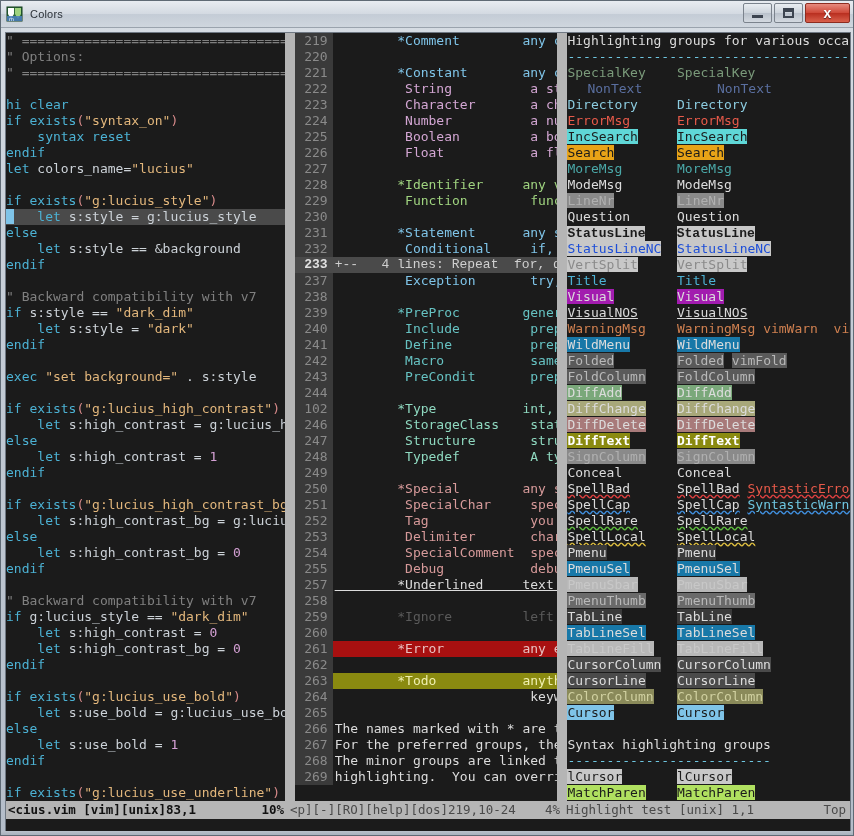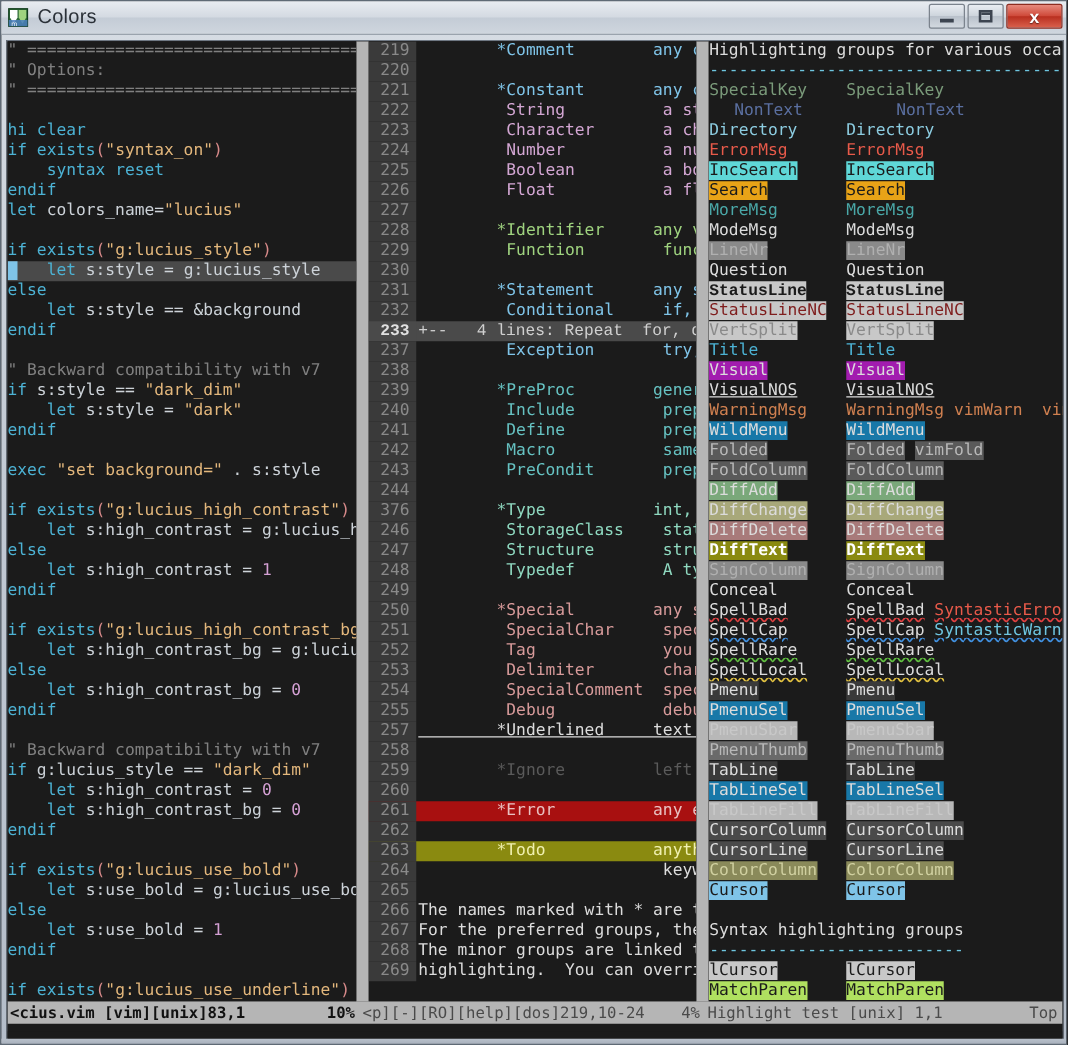--- a/index.html
+++ b/index.html
@@ -23,21 +23,21 @@
     position: relative;
     height: 27px;
     background: linear-gradient(to bottom, #e8ecf1 0%, #d4dae2 48%, #c4ccd6 52%, #cfd6de 100%);
     border-bottom: 1px solid #9aa3ad;
     display: flex; align-items: center;
     padding-left: 5px;
   }
   #titleicon { width: 18px; height: 18px; position: relative; flex: 0 0 auto; margin-right: 6px; }
   #titletext {
     font-family: "Liberation Sans", sans-serif;
-    font-size: 16px; color: #2b3138;
+    font-size: 11px; color: #2b3138;
     letter-spacing: .2px;
     white-space: nowrap;
   }
   .wbtns { position: absolute; right: 3px; top: 2px; display: flex; gap: 2px; }
   .wbtn {
     width: 29px; height: 20px;
     border: 1px solid #7b838d;
     border-radius: 2px;
     background: linear-gradient(to bottom, #e9edf2 0%, #cdd4dc 49%, #b9c1cb 51%, #d3d9e0 100%);
     display: flex; align-items: center; justify-content: center;
@@ -155,21 +155,21 @@
   .s-nontext { color: #5a6fa0; padding-left: 20px; }
   .s-dir     { color: #8ccce0; }
   .s-err     { color: #e85a4a; }
   .s-inc     { background: #5fd7d7; color: #1b1b1b; }
   .s-search  { background: #e8a317; color: #1b1b1b; }
   .s-more    { color: #4aa8a8; }
   .s-mode    { color: #dcdcdc; }
   .s-linenr  { background: #8a8a8a; color: #b0b0b0; }
   .s-quest   { color: #dcdcdc; }
   .s-stline  { background: #c8c8c8; color: #1b1b1b; font-weight: bold; font-family: Liberation Mono, monospace; }
-  .s-stlnc   { background: #c8c8c8; color: #7f1d1d; text-align: center; }
+  .s-stlnc   { background: #c8c8c8; color: #1d4ed8; text-align: center; }
   .s-vsplit  { background: #c8c8c8; color: #8a8a8a; }
   .s-title   { color: #4cb2d4; }
   .s-visual  { background: #a21caf; color: #dcdcdc; }
   .s-visnos  { color: #dcdcdc; text-decoration: underline; }
   .s-warn    { color: #d08050; }
   .s-wild    { background: #1878a8; color: #dcdcdc; }
   .s-folded  { background: #5a5a5a; color: #b8b8b8; }
   .s-foldcol { background: #5a5a5a; color: #b8b8b8; }
   .s-diffadd { background: #7aa87a; color: #dcdcdc; }
   .s-diffchg { background: #a8a87a; color: #dcdcdc; }
@@ -362,21 +362,21 @@
               </div>
               <div class="lnrow">
                 <span class="lnum">243</span>
                 <span class="ltext"><span class="hl-preproc">         PreCondit       preproces&gt;</span></span>
               </div>
               <div class="lnrow">
                 <span class="lnum">244</span>
                 <span class="ltext"><span class="hl-plain"></span></span>
               </div>
               <div class="lnrow">
-                <span class="lnum">376</span>
+                <span class="lnum">102</span>
                 <span class="ltext"><span class="hl-type">        *Type           int, long&gt;</span></span>
               </div>
               <div class="lnrow">
                 <span class="lnum">246</span>
                 <span class="ltext"><span class="hl-type">         StorageClass    static, r&gt;</span></span>
               </div>
               <div class="lnrow">
                 <span class="lnum">247</span>
                 <span class="ltext"><span class="hl-type">         Structure       struct, u&gt;</span></span>
               </div>

